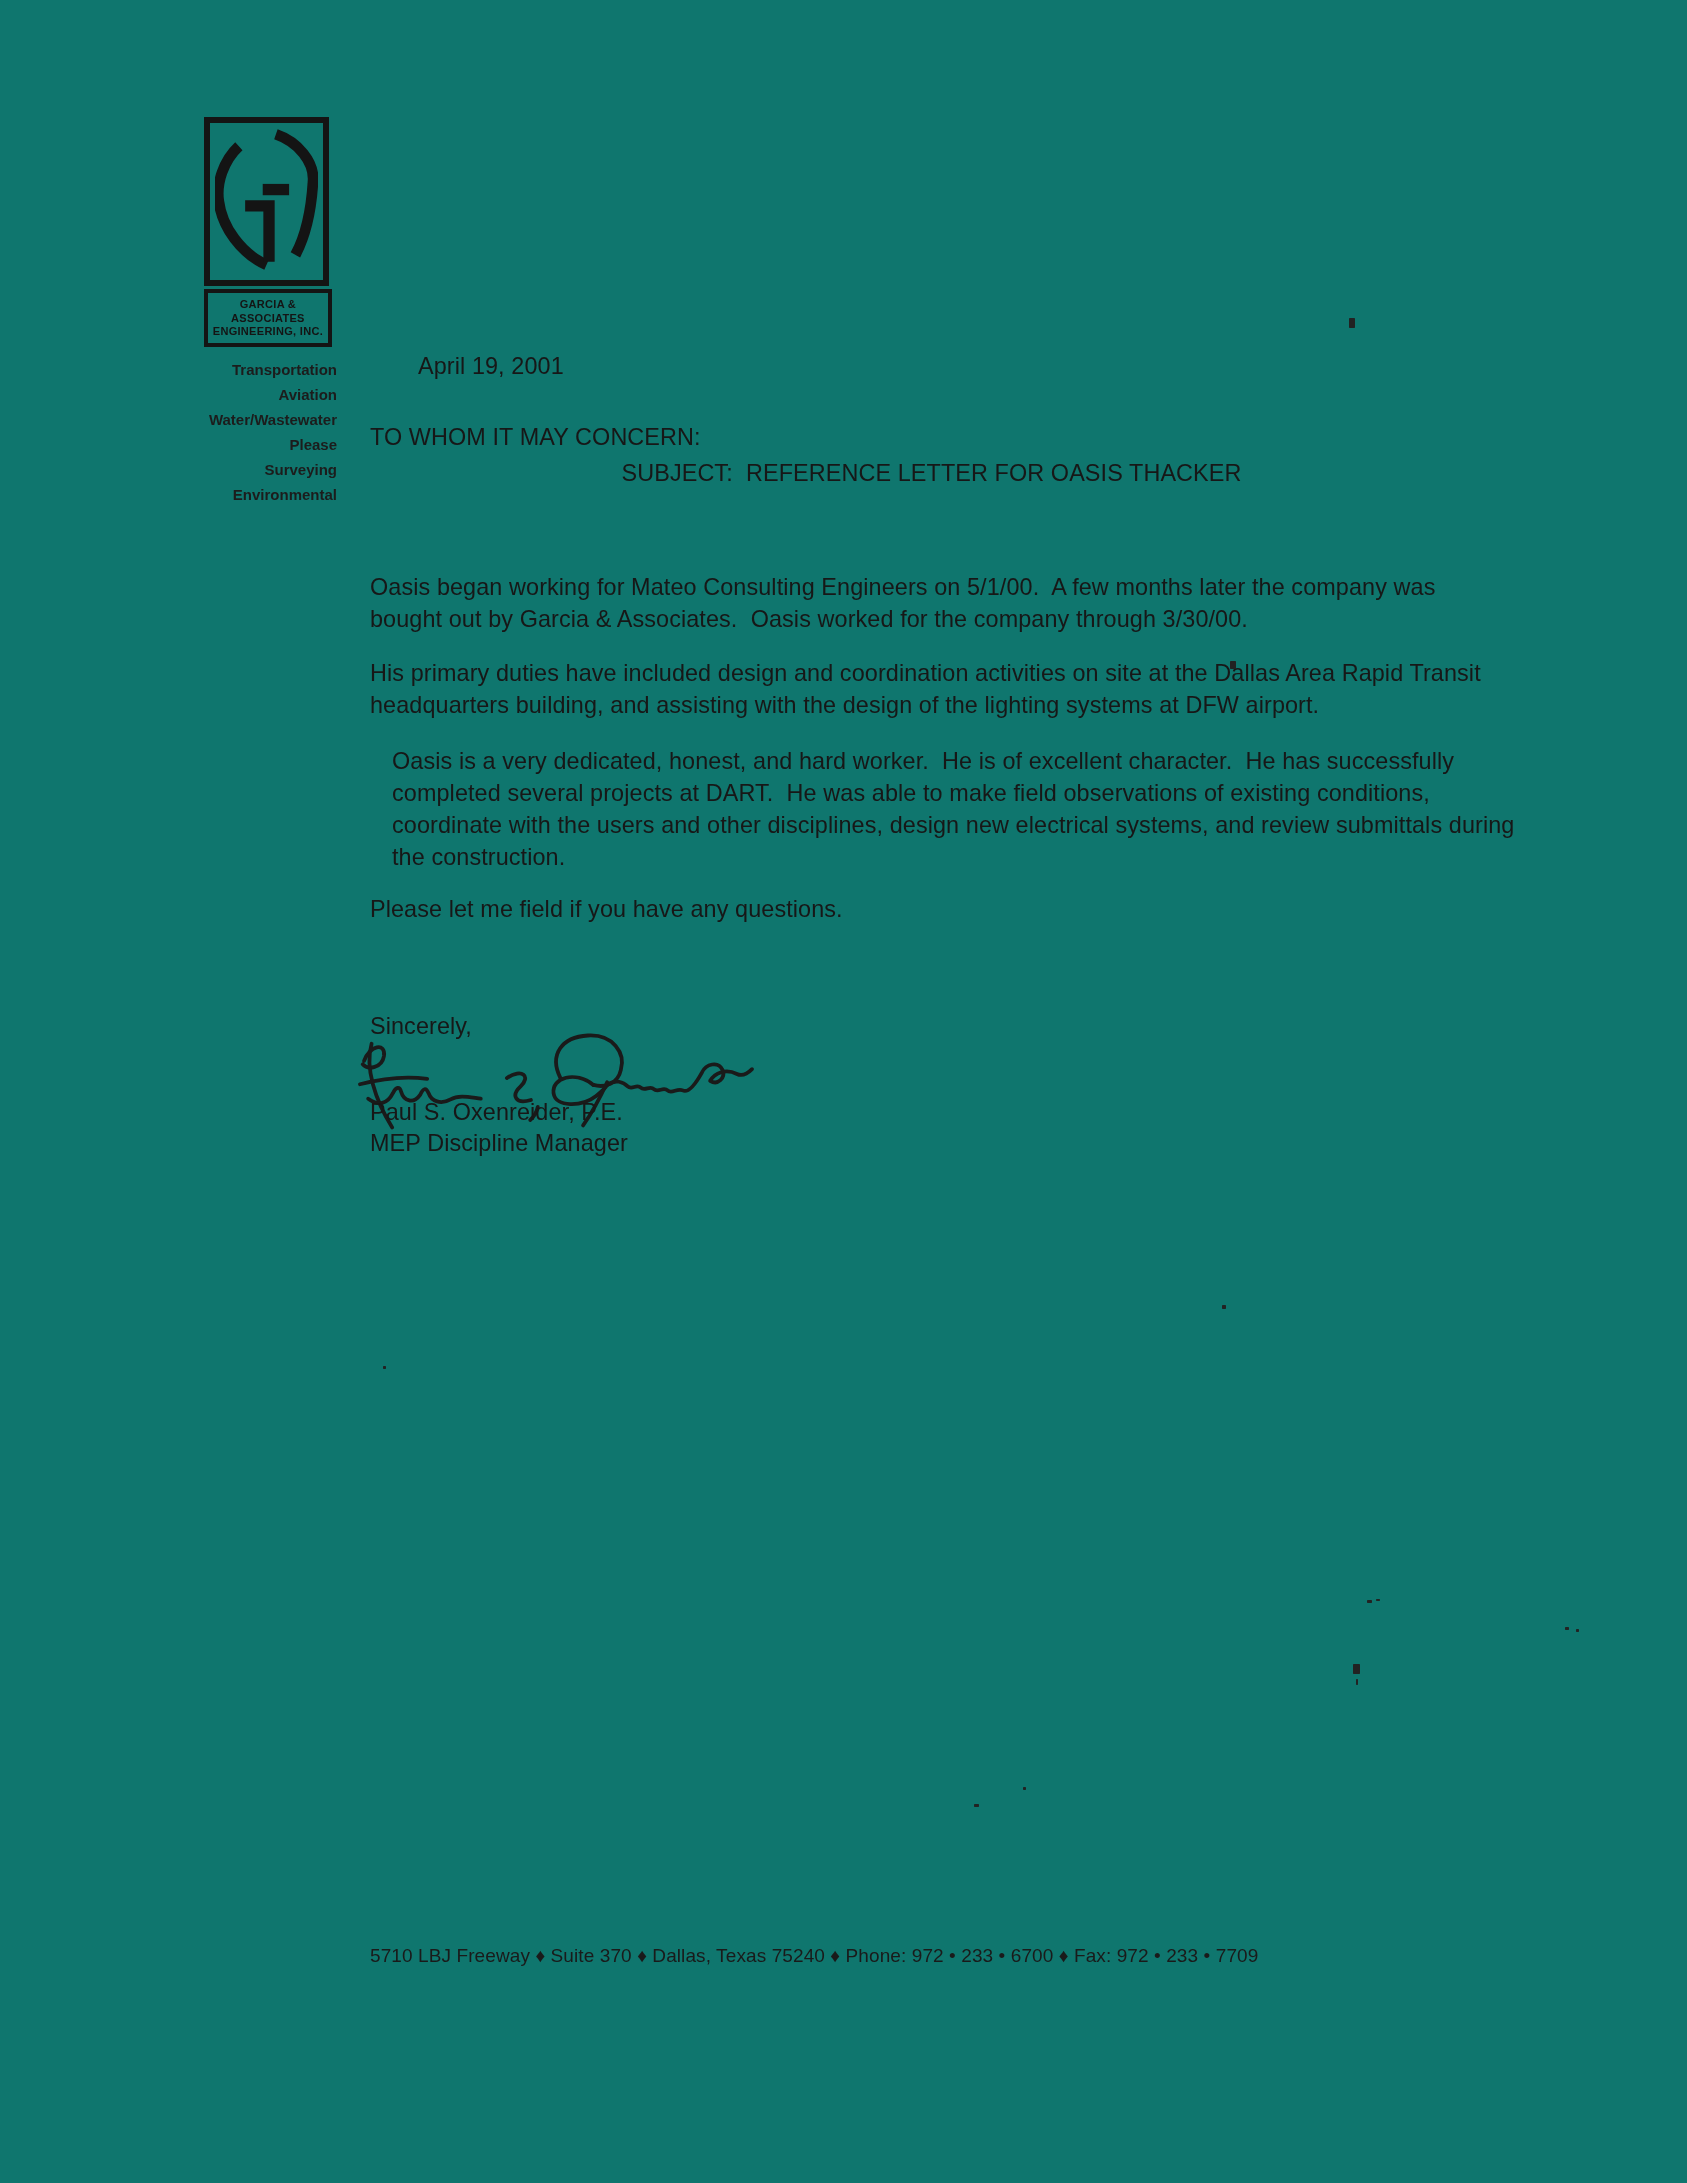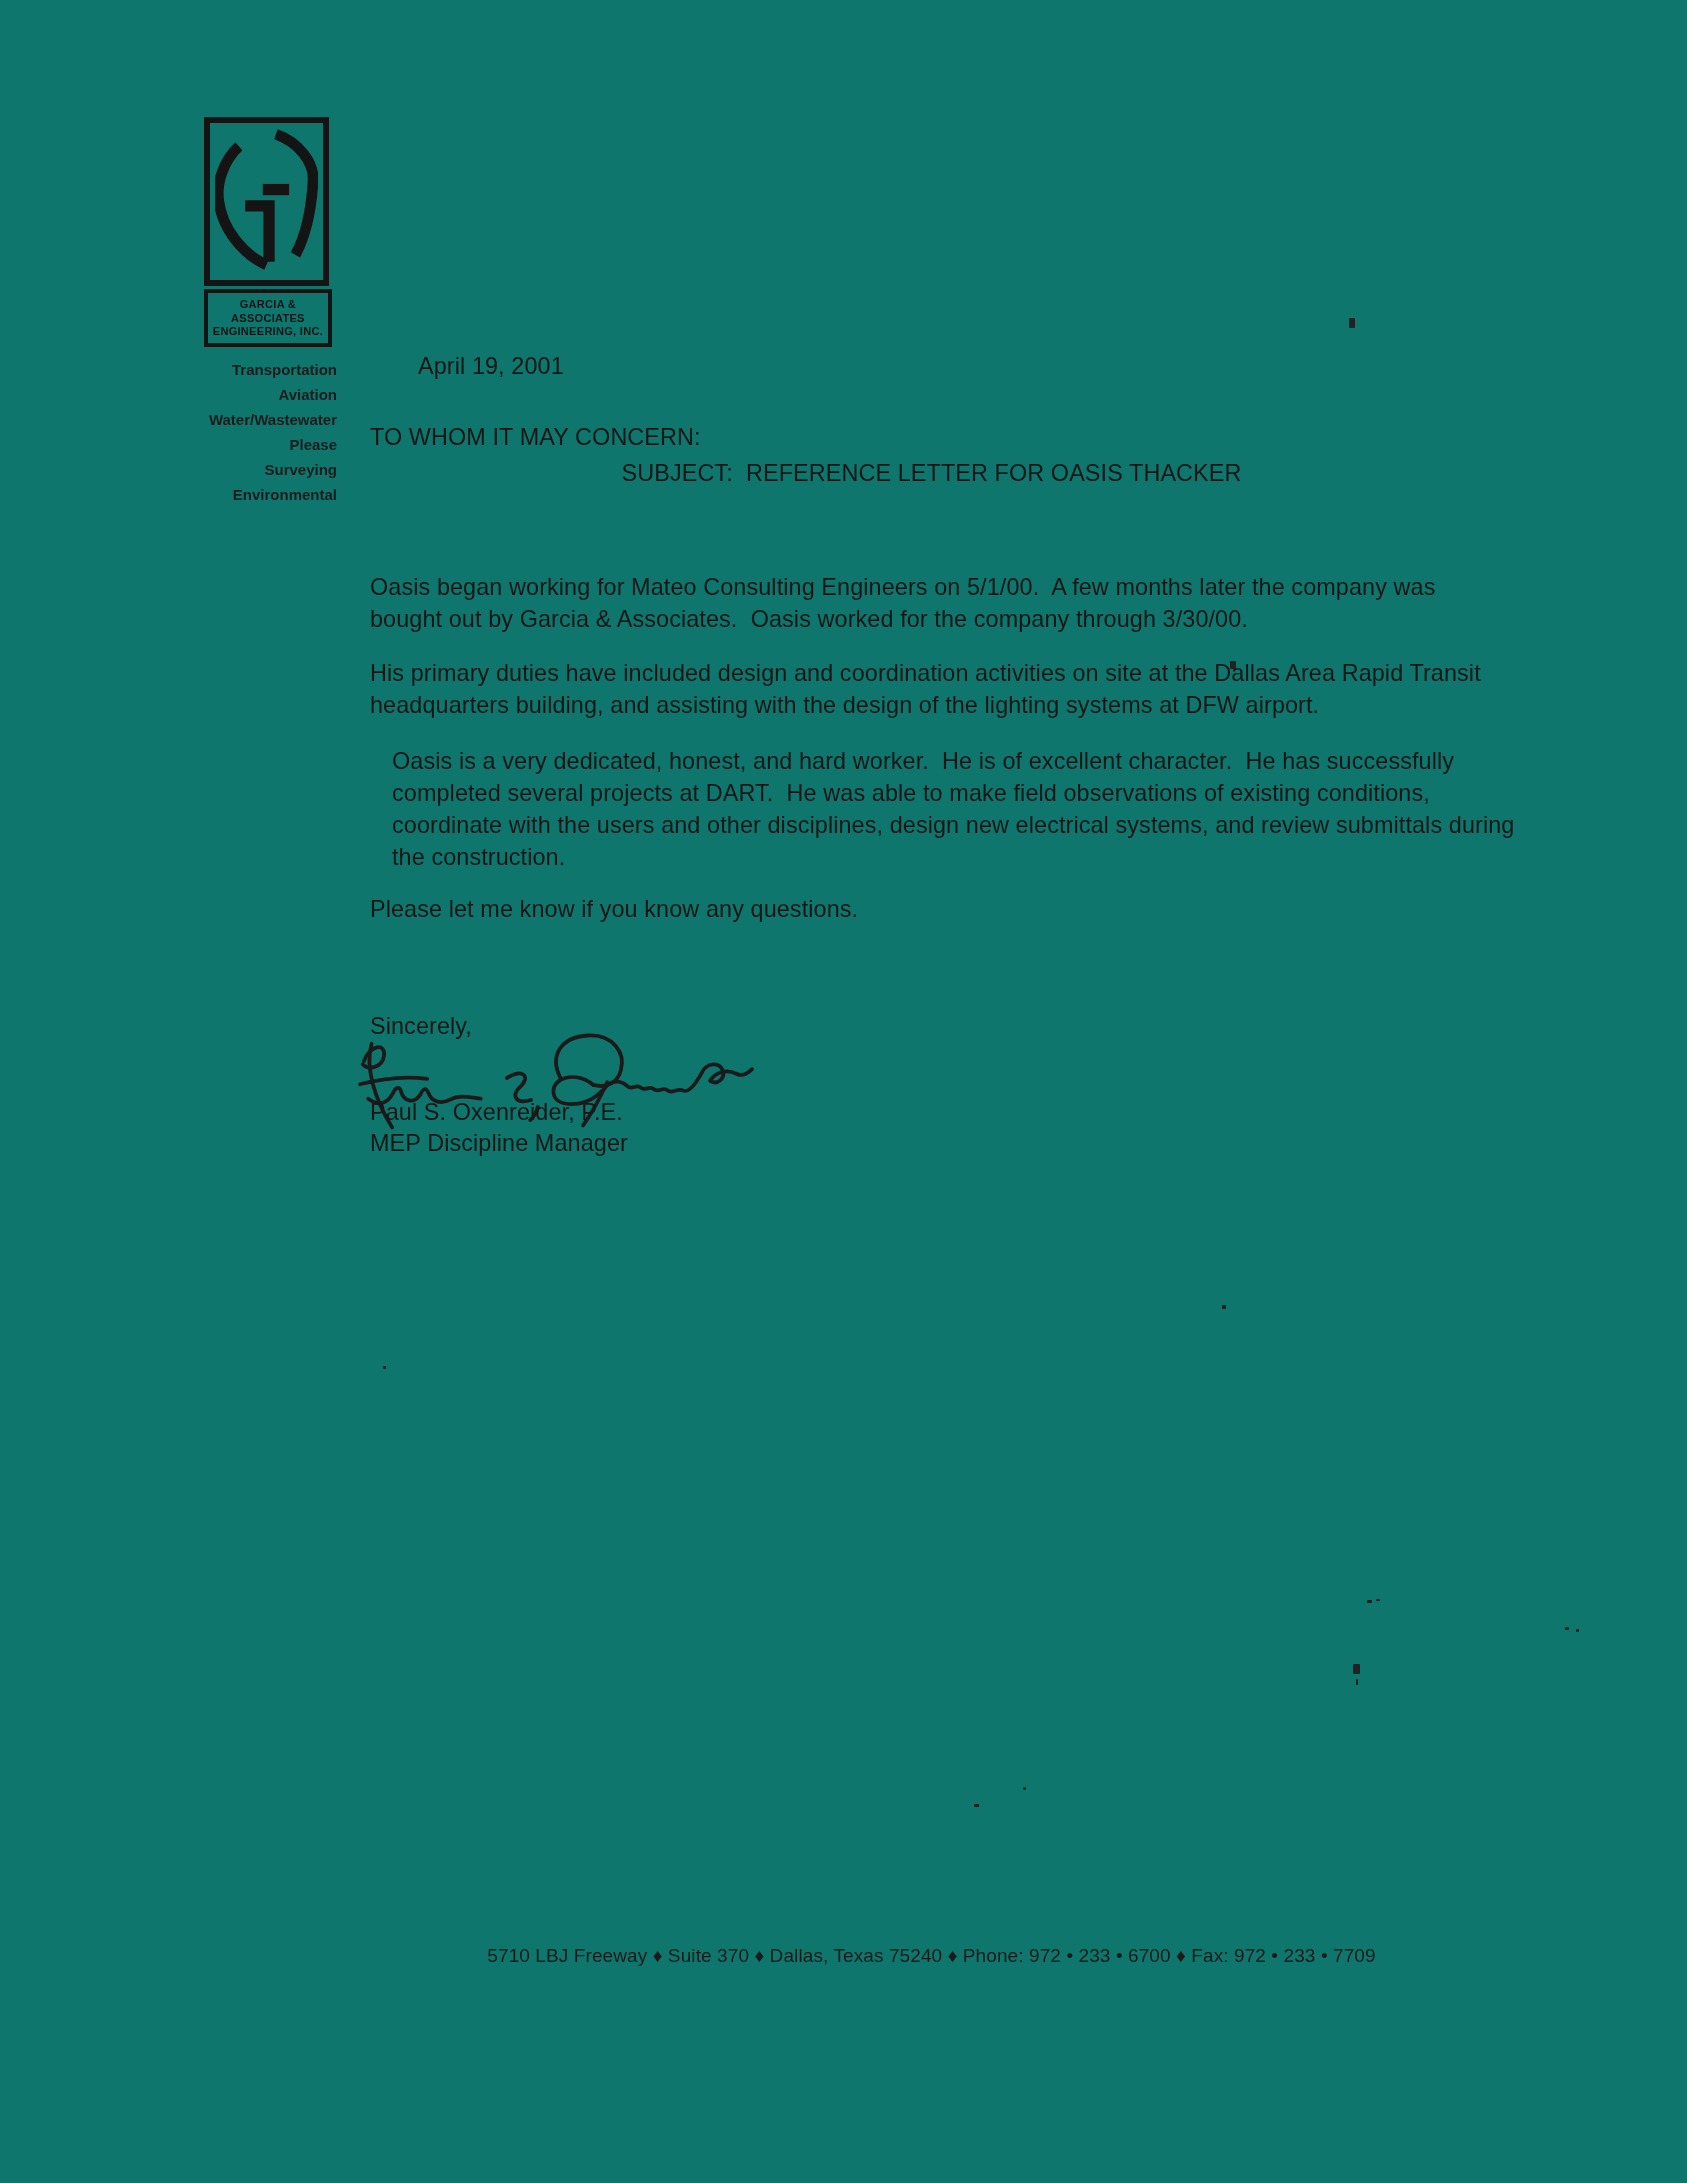--- a/index.html
+++ b/index.html
@@ -56,21 +56,20 @@
   #paragraph-3      { top:745px;margin-left:22px; }
   #paragraph-4      { top:893px; }
   #closing-line     { top:1010px; }
   #signature-svg    { left:354px; top:1030px; }
   #signer-name      { top:1096px; }
   #signer-title     { top:1127px; }
 
   
   .footer {
     left:370px; top:1938px; width:1123px;
-    text-align:center;
     font-size:19px; line-height:36px;
     letter-spacing:0.1px;
     color:#1a1a1a;
   }
 
   
   .speck { position:absolute; background:#222; border-radius:0.7px; }
 </style>
 </head>
 <body>
@@ -109,21 +108,21 @@
   <div class="abs line" id="salutation-line">TO WHOM IT MAY CONCERN:</div>
 
   <div class="abs line" id="subject-line">SUBJECT:  REFERENCE LETTER FOR OASIS THACKER</div>
 
   <div class="abs para" id="paragraph-1">Oasis began working for Mateo Consulting Engineers on 5/1/00.  A few months later the company was bought out by Garcia &amp; Associates.  Oasis worked for the company through 3/30/00.</div>
 
   <div class="abs para" id="paragraph-2">His primary duties have included design and coordination activities on site at the Dallas Area Rapid Transit headquarters building, and assisting with the design of the lighting systems at DFW airport.</div>
 
   <div class="abs para" id="paragraph-3">Oasis is a very dedicated, honest, and hard worker.  He is of excellent character.  He has successfully completed several projects at DART.  He was able to make field observations of existing conditions, coordinate with the users and other disciplines, design new electrical systems, and review submittals during the construction.</div>
 
-  <div class="abs para" id="paragraph-4">Please let me know if you know any questions.</div>
+  <div class="abs para" id="paragraph-4">Please let me field if you have any questions.</div>
 
   <div class="abs line" id="closing-line">Sincerely,</div>
 
   <svg class="abs" id="signature-svg" width="406" height="103" viewBox="0 0 590 150" aria-hidden="true">
     <g stroke="#1a1a1a" stroke-width="5.5" fill="none" stroke-linecap="round" stroke-linejoin="round">
 
       <path d="M 14 45 C 22 22 46 18 43 38 C 40 55 20 59 12 50"></path>
       <path d="M 25 20 C 15 55 30 102 55 142"></path>
 
       <path d="M 8 79 C 42 70 76 67 106 71"></path>

